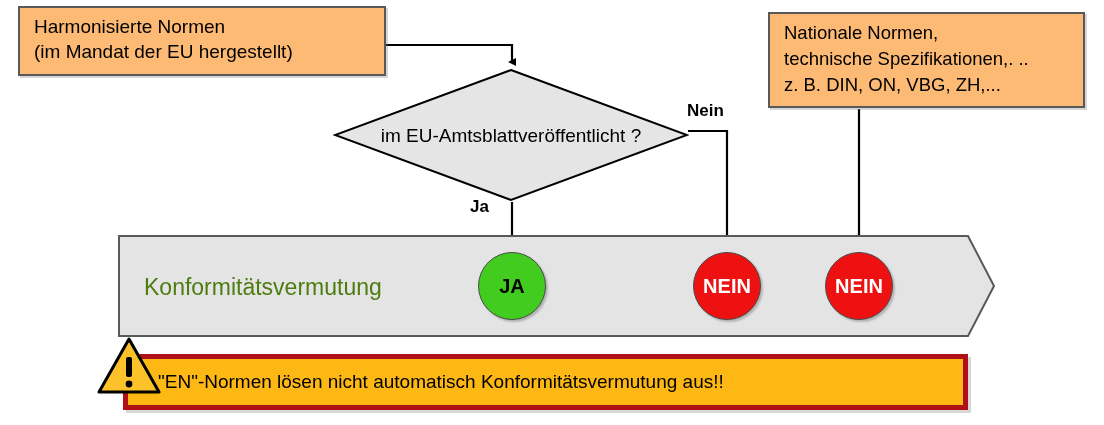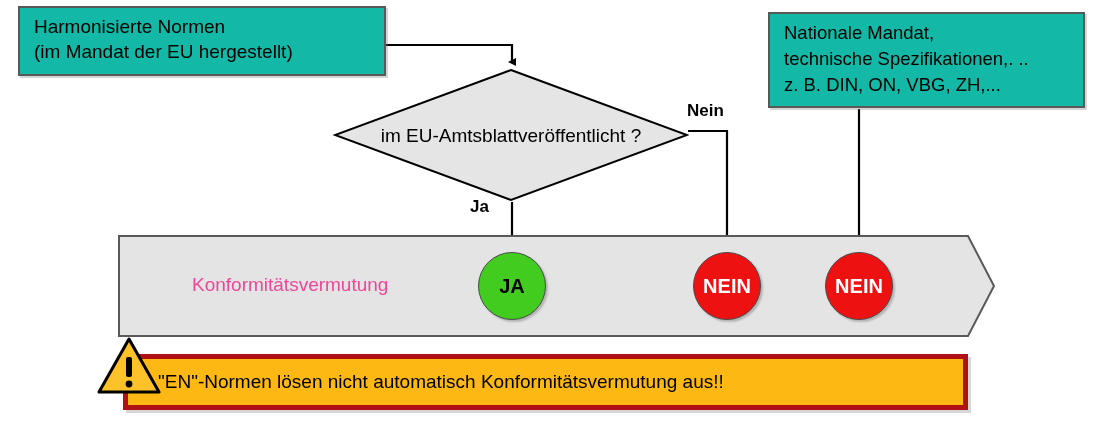--- a/index.html
+++ b/index.html
@@ -14,21 +14,21 @@
     position: relative;
     width: 1104px;
     height: 425px;
     background: #ffffff;
     overflow: hidden;
   }
 
   
   .note-box {
     position: absolute;
-    background: #14b8a6;
+    background: #fdba74;
     border: 2px solid #595959;
     box-sizing: border-box;
     box-shadow: 2px 2px 0 rgba(120,120,120,0.30);
     color: #000000;
     font-size: 19px;
     line-height: 25px;
     padding: 6px 10px 6px 14px;
     white-space: pre-line;
   }
 
@@ -82,23 +82,22 @@
     left: 118px;
     top: 234px;
     width: 878px;
     height: 104px;
   }
   #banner svg { display: block; }
   #banner-text {
     position: absolute;
     left: 26px;
     top: 40px;
-    font-size: 19px;
-    color: #ec4899;
-    margin-left: 48px;
+    font-size: 23px;
+    color: #4d7c0f;
   }
 
   
   .result-circle {
     position: absolute;
     width: 68px;
     height: 68px;
     border-radius: 50%;
     border: 1px solid #4a4a4a;
     display: flex;
@@ -161,21 +160,21 @@
     <path d="M512,202 L512,244" stroke="#000000" stroke-width="2.2" fill="none" marker-end="url(#arrowhead)"></path>
 
     <path d="M688,131 L727,131 L727,244" stroke="#000000" stroke-width="2.2" fill="none" marker-end="url(#arrowhead)"></path>
 
     <path d="M859,109 L859,244" stroke="#000000" stroke-width="2.2" fill="none" marker-end="url(#arrowhead)"></path>
   </svg>
 
   <div class="note-box" id="box-harmonised">Harmonisierte Normen
 (im Mandat der EU hergestellt)</div>
 
-  <div class="note-box" id="box-national">Nationale Mandat,
+  <div class="note-box" id="box-national">Nationale Normen,
 technische Spezifikationen,. ..
  z. B. DIN, ON, VBG, ZH,...</div>
 
   <div id="diamond-wrap">
     <svg width="356" height="134" viewBox="0 0 356 134" xmlns="http://www.w3.org/2000/svg">
       <polygon points="178,2 354,67 178,132 2,67" fill="#e5e5e5" stroke="#000000" stroke-width="2"></polygon>
     </svg>
     <div class="diamond-label">
       <span>im EU-Amtsblatt</span>
       <span>veröffentlicht ?</span>

